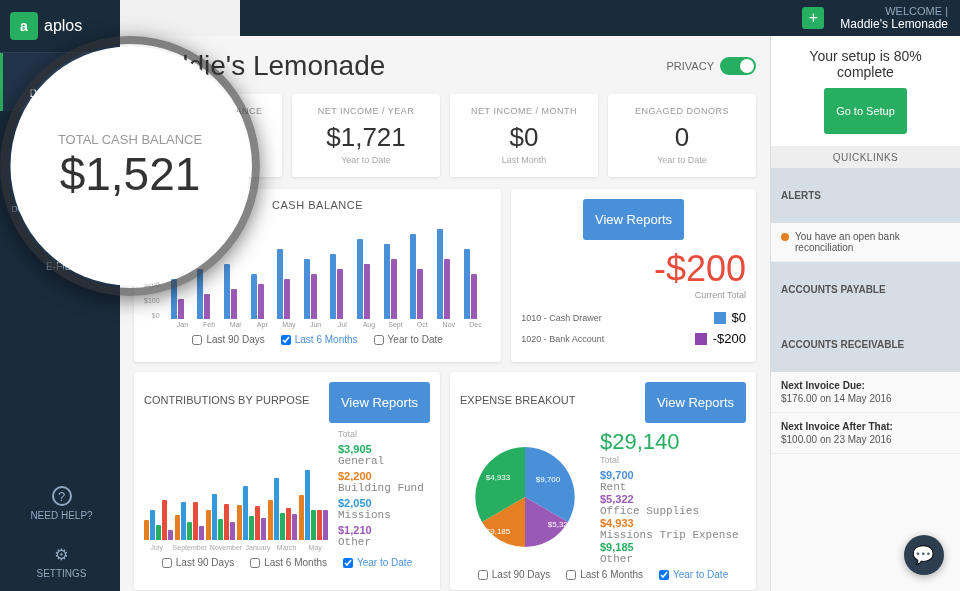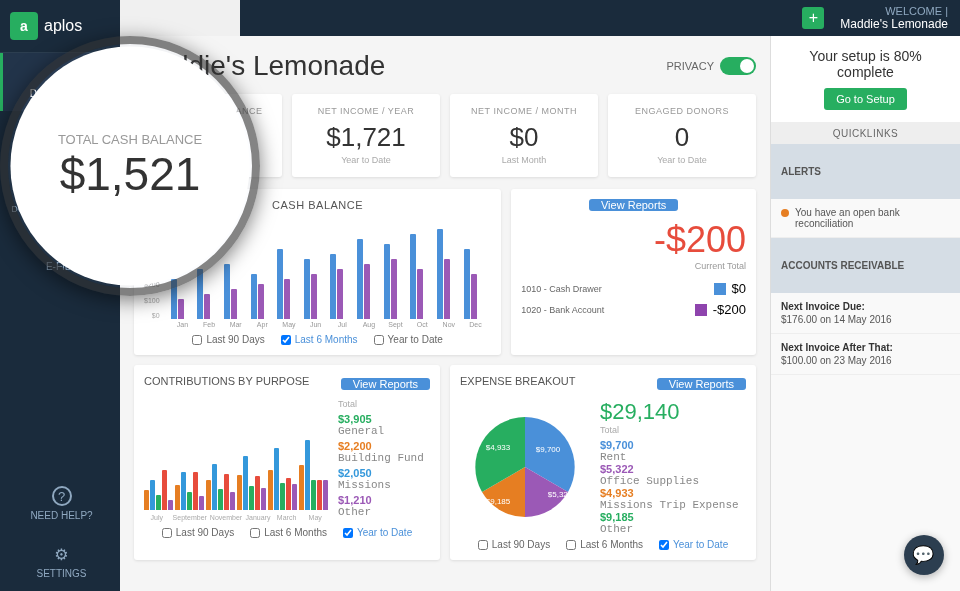--- a/index.html
+++ b/index.html
@@ -224,23 +224,23 @@
     .cash-color-box {
       width: 12px; height: 12px;
       display: inline-block;
     }
 
     
     .view-reports-btn {
       background: #4a90d9;
       color: white;
       border: none;
-      padding: 0 12px;
+      padding: 13px 12px;
       border-radius: 3px;
-      font-size: 11px;
+      font-size: 13px;
       cursor: pointer;
       display: block;
       margin: 0 auto 8px auto;
     }
 
     
     .time-filters {
       display: flex;
       justify-content: center;
       gap: 16px;
@@ -338,21 +338,21 @@
     .setup-title {
       font-size: 14px;
       font-weight: 500;
       color: #333;
       margin-bottom: 8px;
     }
     .setup-btn {
       background: #27ae60;
       color: white;
       border: none;
-      padding: 5px 12px;
+      padding: 17px 12px;
       border-radius: 3px;
       font-size: 11px;
       cursor: pointer;
     }
     .quicklinks-header {
       background: #eee;
       padding: 5px 10px;
       font-size: 10px;
       text-transform: uppercase;
       color: #666;
@@ -907,20 +907,21 @@
       <div class="setup-card">
         <div class="setup-title">Your setup is 80% complete</div>
         <button class="setup-btn">Go to Setup</button>
       </div>
       <div class="quicklinks-header">QUICKLINKS</div>
       <div class="section-header">ALERTS</div>
       <div class="alert-item">
         <div class="alert-dot"></div>
         <span>You have an open bank reconciliation</span>
       </div>
+      <div class="section-header">ACCOUNTS PAYABLE</div>
       <div class="section-header">ACCOUNTS RECEIVABLE</div>
       <div class="invoice-item">
         <div class="invoice-label">Next Invoice Due:</div>
         <div>$176.00 on 14 May 2016</div>
       </div>
       <div class="invoice-item">
         <div class="invoice-label">Next Invoice After That:</div>
         <div>$100.00 on 23 May 2016</div>
       </div>
     </div>

